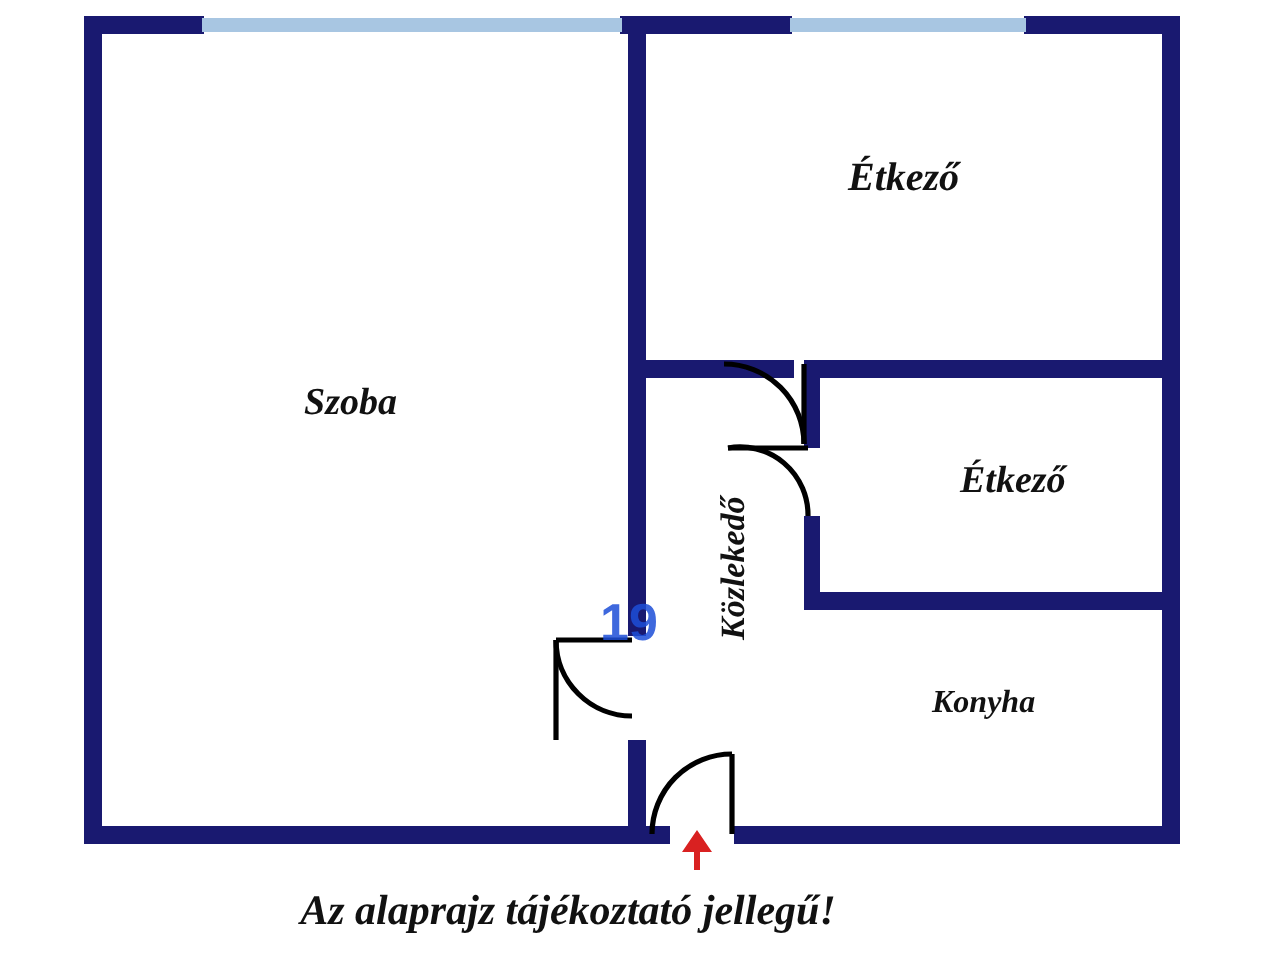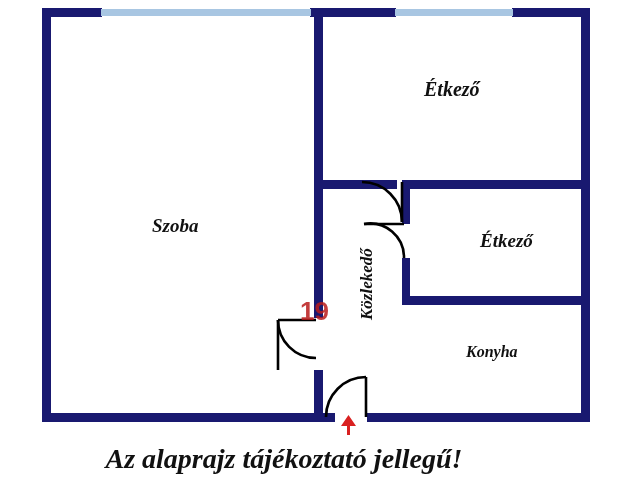--- a/index.html
+++ b/index.html
@@ -45,33 +45,33 @@
   }
   #disclaimer {
     position: absolute;
     left: 0;
     top: 443px;
     width: 568px;
     text-align: center;
     font-family: "Liberation Serif", serif;
     font-weight: bold;
     font-style: italic;
-    font-size: 28px;
+    font-size: 21px;
     color: #111111;
     white-space: nowrap;
     user-select: none;
   }
   #watermark {
     position: absolute;
     left: 300px;
     top: 296px;
     font-family: "Liberation Sans", sans-serif;
     font-size: 26px;
     font-weight: bold;
-    color: #b91c1c;
+    color: #1d4ed8;
     opacity: 0.85;
     user-select: none;
     pointer-events: none;
   }
 </style>
 </head>
 <body>
 
 <div id="floorplan-page">
 
@@ -142,21 +142,21 @@
         <path d="M 366 417 L 366 377"></path>
         <path d="M 366 377 A 40 40 0 0 0 326 417"></path>
       </g>
     </g>
 
     <g>
       <path d="M 347 435 L 347 426 L 341 426 L 348.5 415 L 356 426 L 350 426 L 350 435 Z" fill="#d92121"></path>
     </g>
   </svg>
 
-  <div class="room-label sz" style="left:152px; top:192px;margin-top:24px;">Szoba</div>
+  <div class="room-label sz" style="left:152px; top:192px;">Szoba</div>
 
   <div class="room-label et" style="left:424px; top:79px;">Étkező</div>
 
   <div class="room-label fu" style="left:480px; top:231px;">Étkező</div>
 
   <div class="room-label ko" style="left:466px; top:344px;">Konyha</div>
 
   <div class="room-label hall" style="left:358px; top:320px;">Közlekedő</div>
 
   <div id="watermark">19</div>

